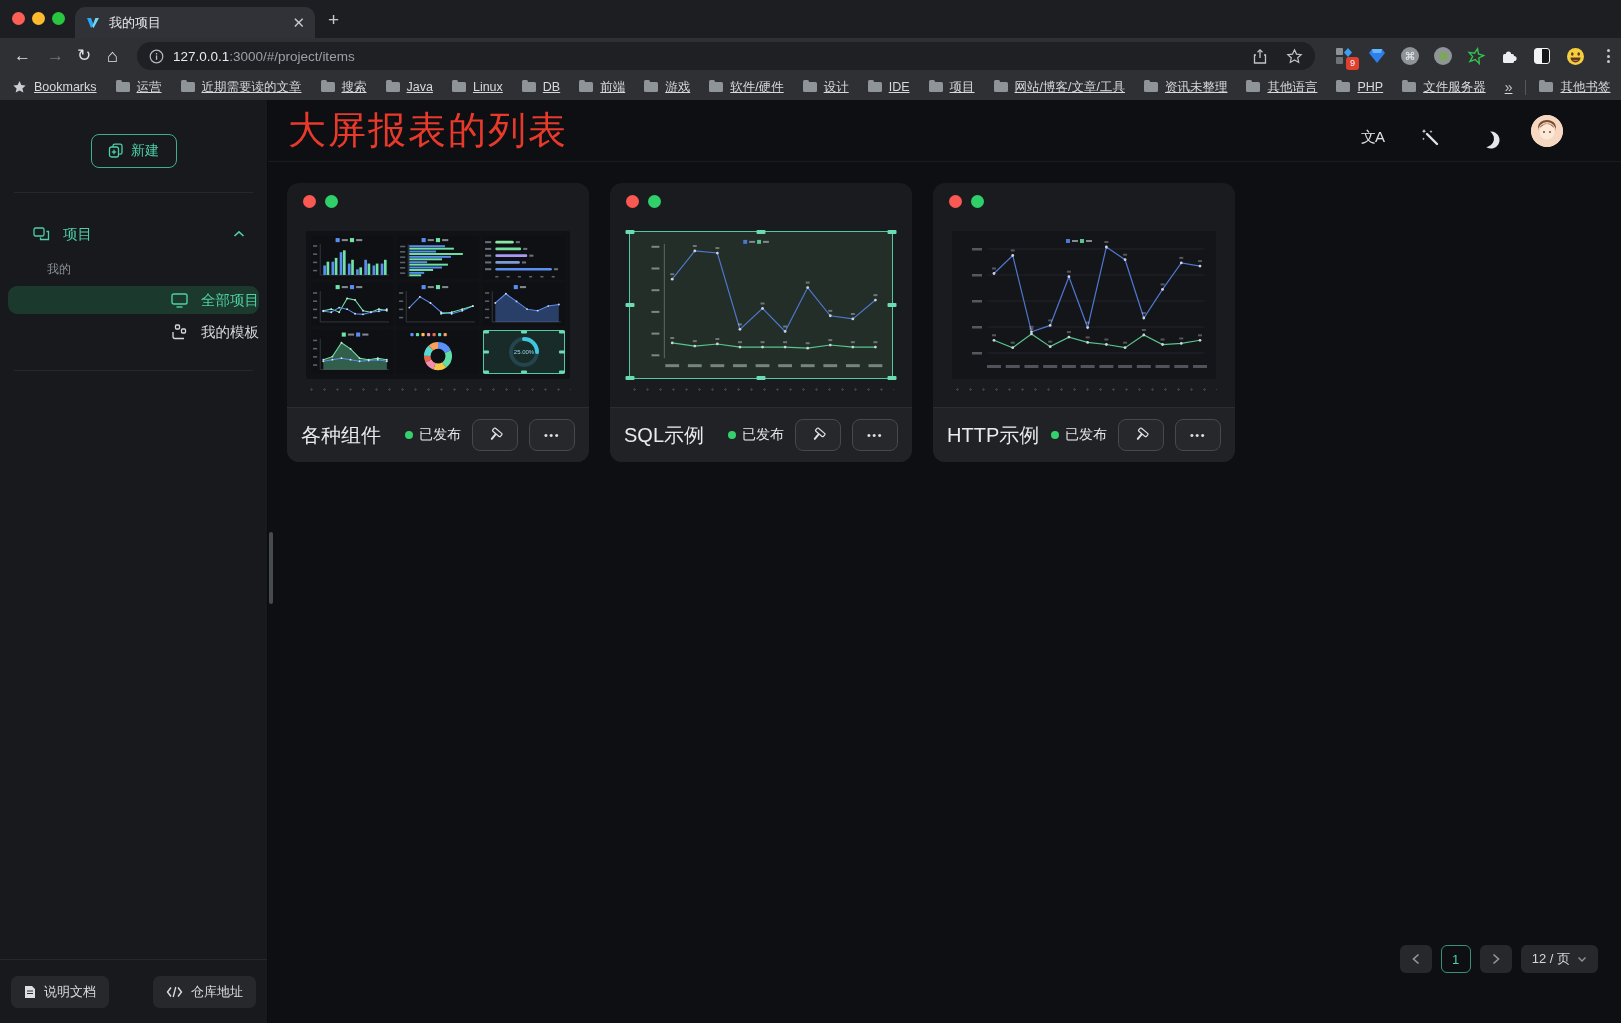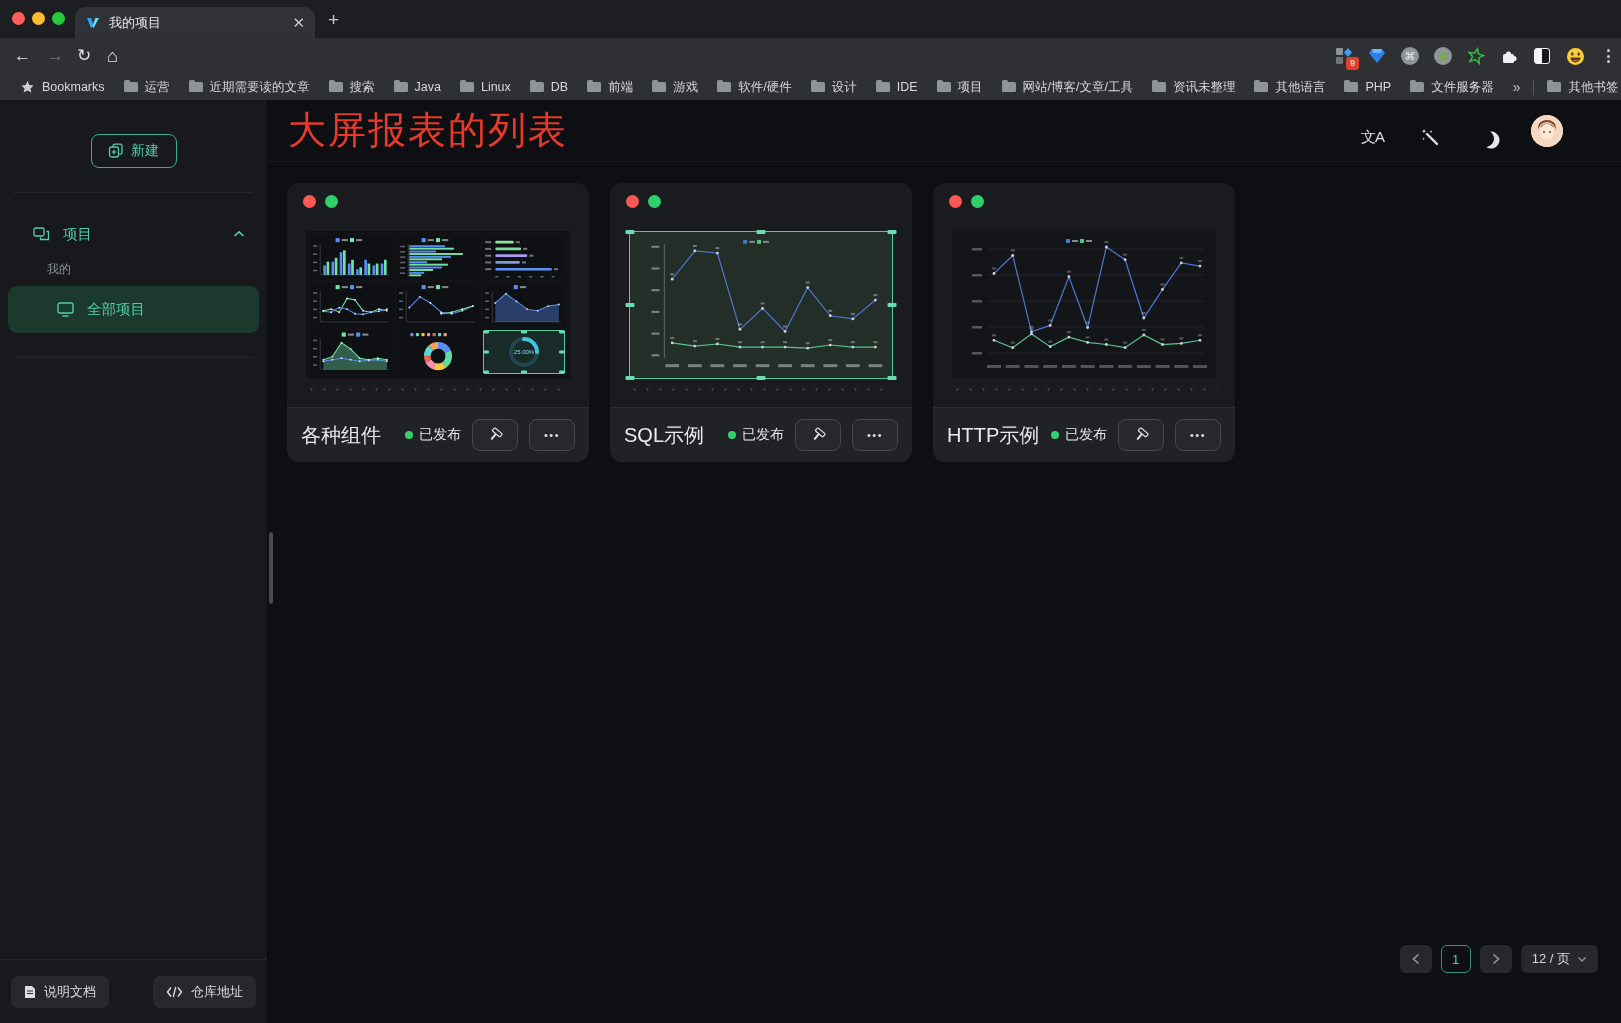--- a/index.html
+++ b/index.html
@@ -26,37 +26,37 @@
   .omni-right { margin-left:auto; display:flex; align-items:center; gap:18px; }
   .ext-row { position:absolute; left:1334px; top:40px; height:32px; display:flex; align-items:center; gap:13px; }
   .ext { position:relative; width:20px; height:20px; display:flex; align-items:center; justify-content:center; }
   .badge { position:absolute; right:-5px; bottom:-4px; min-width:13px; height:13px; background:#e2402e; border-radius:3px; color:#fff; font-size:9px; line-height:13px; text-align:center; padding:0 2px; }
   .circ-ext { width:18px; height:18px; border-radius:50%; background:#8f9499; color:#e8ebee; font-size:11px; display:flex; align-items:center; justify-content:center; }
   .circ-ext .inner-dot { width:9px; height:9px; border-radius:50%; background:#7fa65d; }
   .half-square { width:16px; height:16px; border-radius:3px; background:linear-gradient(90deg,#f2f3f5 50%,#17181a 50%); border:1.5px solid #f2f3f5; }
   .menu-dots { display:flex; flex-direction:column; gap:2.5px; align-items:center; }
   .menu-dots i { width:3px; height:3px; border-radius:50%; background:#c6c9cc; }
 
-  .bookmarks-bar { position:absolute; top:74px; left:0; right:0; height:26px; background:#2e3034; display:flex; align-items:center; padding:0 20px; gap:19px; font-size:12.5px; color:#d7d9dc; white-space:nowrap; overflow:hidden; }
+  .bookmarks-bar { position:absolute; top:74px; left:0; right:0; height:26px; background:#2e3034; display:flex; align-items:center; padding:0 12px; gap:19px; font-size:12.5px; color:#d7d9dc; white-space:nowrap; overflow:hidden;text-decoration:underline; }
   .bm-item { display:flex; align-items:center; gap:7px; }
   .folder { position:relative; width:14px; height:10px; background:#8f9499; border-radius:1.5px; flex:0 0 auto; }
   .folder::before { content:""; position:absolute; top:-2.5px; left:0; width:6px; height:3px; background:#8f9499; border-radius:1.5px 1.5px 0 0; }
   .bm-right { margin-left:auto; display:flex; align-items:center; gap:13px; }
   .bm-sep { width:1px; height:15px; background:#54575b; }
   .overflow-chevrons { color:#c3c6c9; font-size:14px; }
 
   
   .app { position:absolute; top:100px; left:0; right:0; bottom:0; display:flex; }
   .sidebar { position:relative; width:268px; background:#17191c; border-right:1px solid #0b0c0e; }
   .new-btn { margin:34px auto 0; width:86px; height:34px; border:1px solid #3fae8c; border-radius:8px; color:#4ecfa5; font-size:14px; display:flex; align-items:center; justify-content:center; gap:7px; background:transparent; cursor:pointer; }
   .side-divider { height:1px; background:#24272b; margin:24px 14px; }
   .group-header { display:flex; align-items:center; height:34px; padding:0 22px 0 33px; color:#4ecfa5; font-size:14.5px; gap:13px; }
   .group-header .chev { margin-left:auto; }
   .menu-sub-label { color:#8b9197; font-size:12px; padding-left:47px; margin:10px 0 8px; }
-  .menu-item { height:47px; margin:4px 8px; border-radius:9px; display:flex; align-items:center; padding-left:49px; gap:13px; color:#d6d9dc; font-size:14.5px; cursor:pointer; }
+  .menu-item { height:28px; margin:4px 8px; border-radius:9px; display:flex; align-items:center; padding-left:49px; gap:13px; color:#d6d9dc; font-size:14.5px; cursor:pointer;justify-content:flex-end; }
   .menu-item.active { background:#1c392d; color:#4ecfa5; }
   .menu-item.root { padding-left:26px; }
   .sidebar-bottom { position:absolute; bottom:0; left:0; right:0; height:64px; border-top:1px solid #24272b; display:flex; align-items:center; justify-content:space-between; padding:0 11px; }
   .side-btn { height:32px; background:#26282c; border:none; border-radius:7px; color:#dcdfe2; font-size:13px; display:flex; align-items:center; gap:8px; padding:0 13px; cursor:pointer; }
 
   .main { position:relative; flex:1; background:#0e0f12; }
   .main-header { height:62px; display:flex; align-items:center; padding:0 58px 0 20px; border-bottom:1px solid #191b1f; }
   .page-title { font-size:38px; letter-spacing:2px; color:#e8392b; font-weight:500; }
   .header-icons { margin-left:auto; display:flex; align-items:flex-end; gap:37px; }
   .hicon { color:#dfe2e5; font-size:15px; display:flex; align-items:center; justify-content:center; cursor:pointer; }
@@ -113,20 +113,38 @@
       <span class="tab-close">✕</span>
     </div>
     <span class="newtab">+</span>
   </div>
 
   <div class="toolbar">
     <span class="nav-ic" style="left:14px;">←</span>
     <span class="nav-ic" style="left:47px;color:#71757a;">→</span>
     <span class="nav-ic" style="left:77px;">↻</span>
     <span class="nav-ic" style="left:107px;font-size:18px;">⌂</span>
+  </div>
+  <div class="omnibox">
+    <svg width="15" height="15" viewBox="0 0 15 15">
+      <circle cx="7.5" cy="7.5" r="6.3" fill="none" stroke="#b6bac0" stroke-width="1.2"></circle>
+      <rect x="6.9" y="6.4" width="1.3" height="4.4" fill="#b6bac0"></rect>
+        <rect x="6.9" y="4" width="1.3" height="1.4" fill="#b6bac0"></rect>
+    </svg>
+    <span class="url"><span class="host">127.0.0.1</span><span class="path">:3000/#/project/items</span></span>
+    <span class="omni-right">
+      <svg width="16" height="17" viewBox="0 0 16 17">
+        <path d="M4 7 h-1.5 v8 h11 v-8 H12" fill="none" stroke="#c0c4c8" stroke-width="1.3"></path>
+        <line x1="8" y1="10" x2="8" y2="2" stroke="#c0c4c8" stroke-width="1.3"></line>
+        <polyline points="5.5,4.2 8,1.8 10.5,4.2" fill="none" stroke="#c0c4c8" stroke-width="1.3"></polyline>
+      </svg>
+      <svg width="17" height="17" viewBox="0 0 17 17">
+        <path d="M8.5 1.8 l2 4.3 4.7 .5 -3.5 3.2 1 4.6 -4.2 -2.4 -4.2 2.4 1 -4.6 -3.5 -3.2 4.7 -.5 z" fill="none" stroke="#c0c4c8" stroke-width="1.2"></path>
+      </svg>
+    </span>
   </div>
 
   <div class="ext-row">
     <span class="ext">
       <svg width="18" height="18" viewBox="0 0 18 18">
         <rect x="1" y="1" width="7" height="7" rx="1" fill="#8d9298"></rect>
         <rect x="1" y="10" width="7" height="7" rx="1" fill="#6e7378"></rect>
         <polygon points="13,1 17,5.5 13,10 9,5.5" fill="#3aa0f2"></polygon>
       </svg>
       <span class="badge">9</span>
@@ -293,20 +311,28 @@
       <div class="menu-sub-label">我的</div>
 
       <div class="menu-item active">
         <svg width="17" height="15" viewBox="0 0 17 15">
           <rect x="1" y="1" width="15" height="10" rx="1.8" fill="none" stroke="#4ecfa5" stroke-width="1.4"></rect>
           <line x1="5.5" y1="14" x2="11.5" y2="14" stroke="#4ecfa5" stroke-width="1.4"></line>
         </svg>
         <span>全部项目</span>
       </div>
 
+      <div class="menu-item">
+        <svg width="17" height="16" viewBox="0 0 17 16">
+          <rect x="4.5" y="1" width="4" height="4" rx="1" fill="none" stroke="#d6d9dc" stroke-width="1.3"></rect>
+          <rect x="10.5" y="5" width="4" height="4" rx="1" fill="none" stroke="#d6d9dc" stroke-width="1.3"></rect>
+          <path d="M2 8 v4.5 a2 2 0 0 0 2 2 h9" fill="none" stroke="#d6d9dc" stroke-width="1.3"></path>
+        </svg>
+        <span>我的模板</span>
+      </div>
 
       <div class="side-divider"></div>
 
 
       <div class="sidebar-bottom">
         <button class="side-btn">
           <svg width="12" height="14" viewBox="0 0 12 14">
             <path d="M1 1 h7 l3 3 v9 h-10 z" fill="#dcdfe2"></path>
             <line x1="3" y1="6" x2="9" y2="6" stroke="#26282c" stroke-width="1"></line>
             <line x1="3" y1="8.5" x2="9" y2="8.5" stroke="#26282c" stroke-width="1"></line>

